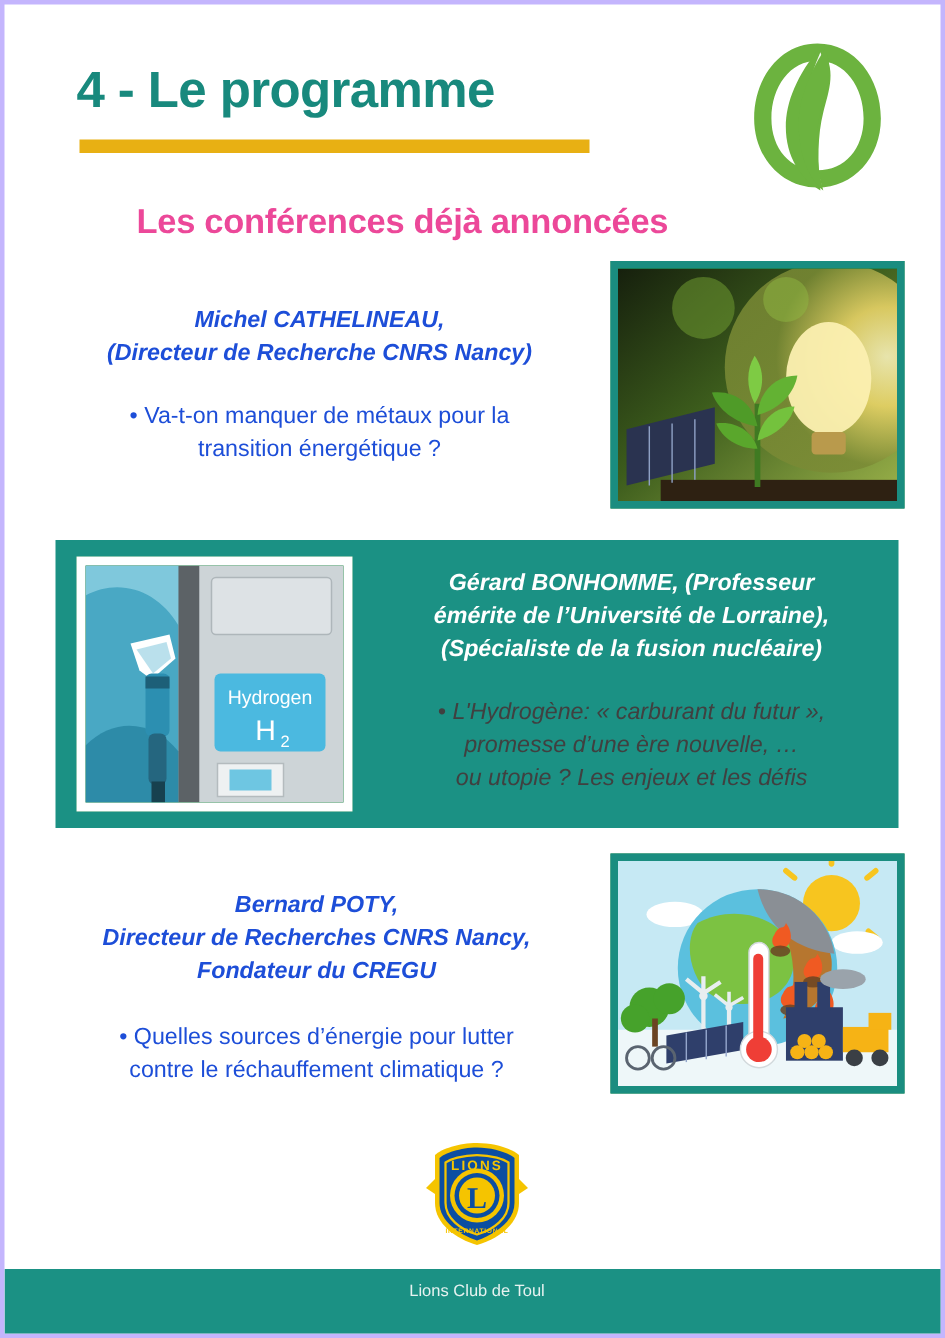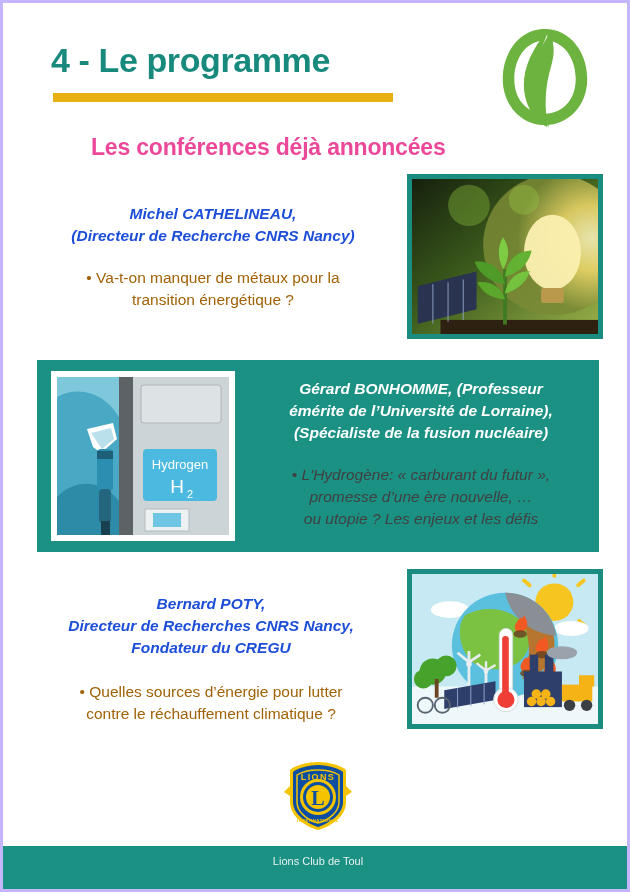--- a/index.html
+++ b/index.html
@@ -64,21 +64,21 @@
     font-weight: bold;
     font-style: italic;
     line-height: 1.42;
     color: #1d4ed8;
     text-align: center;
   }
   .topic {
     font-size: 15.5px;
     font-weight: normal;
     line-height: 1.42;
-    color: #a16207;
+    color: #1d4ed8;
     text-align: center;
   }
   .photo {
     position: absolute;
     box-sizing: border-box;
     background: #15803d;
     overflow: hidden;
   }
 
   

